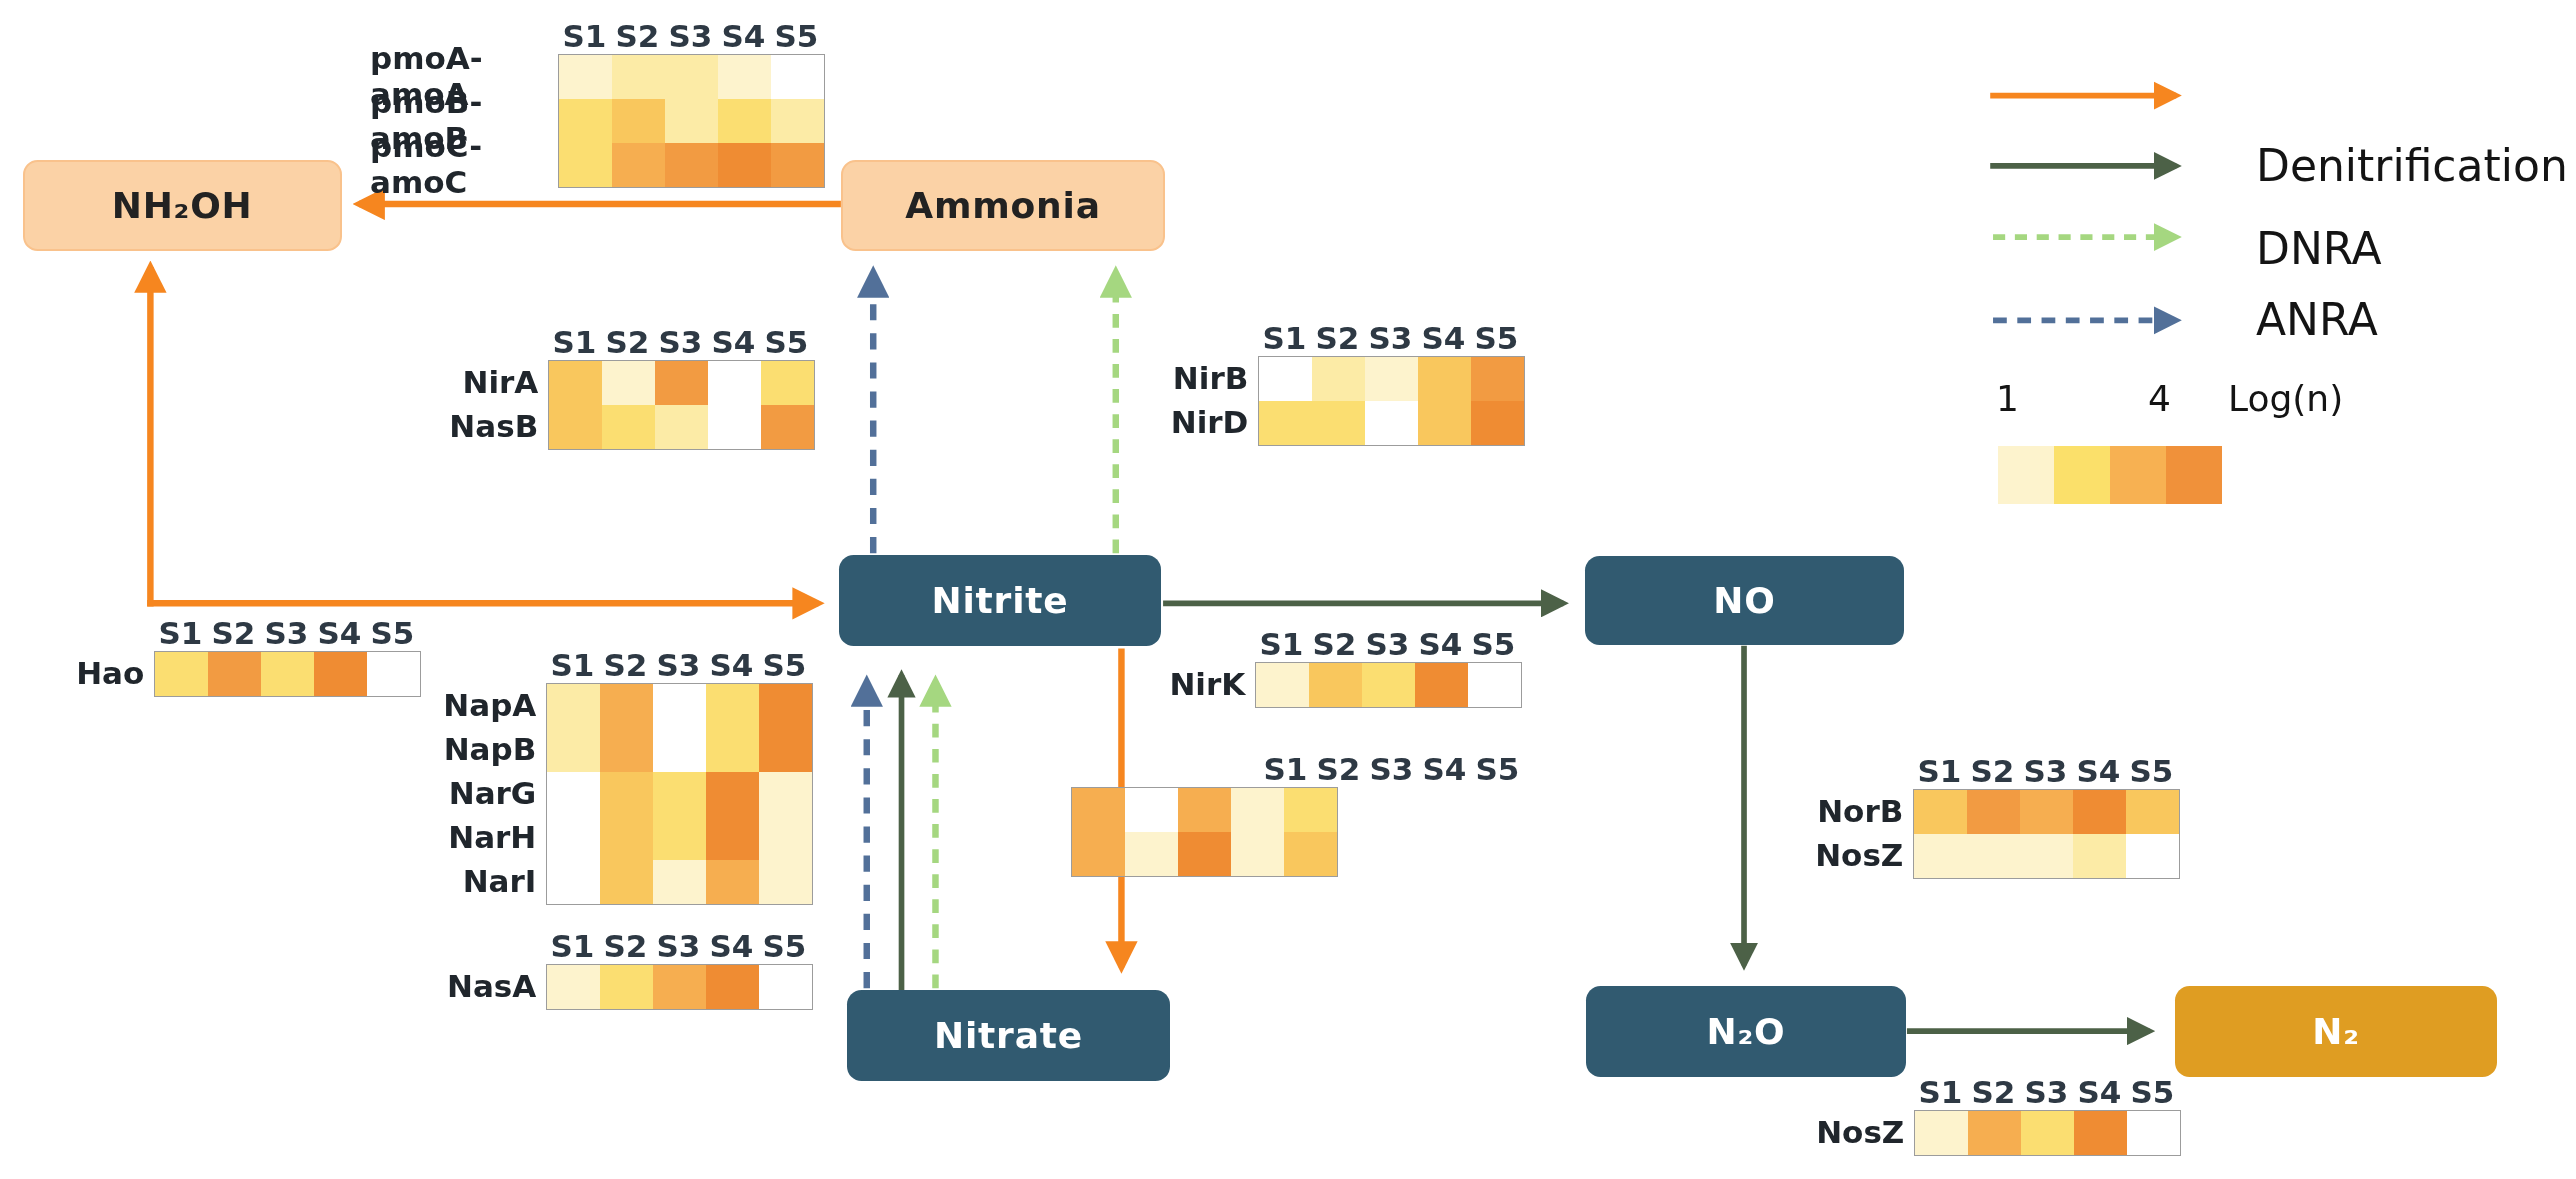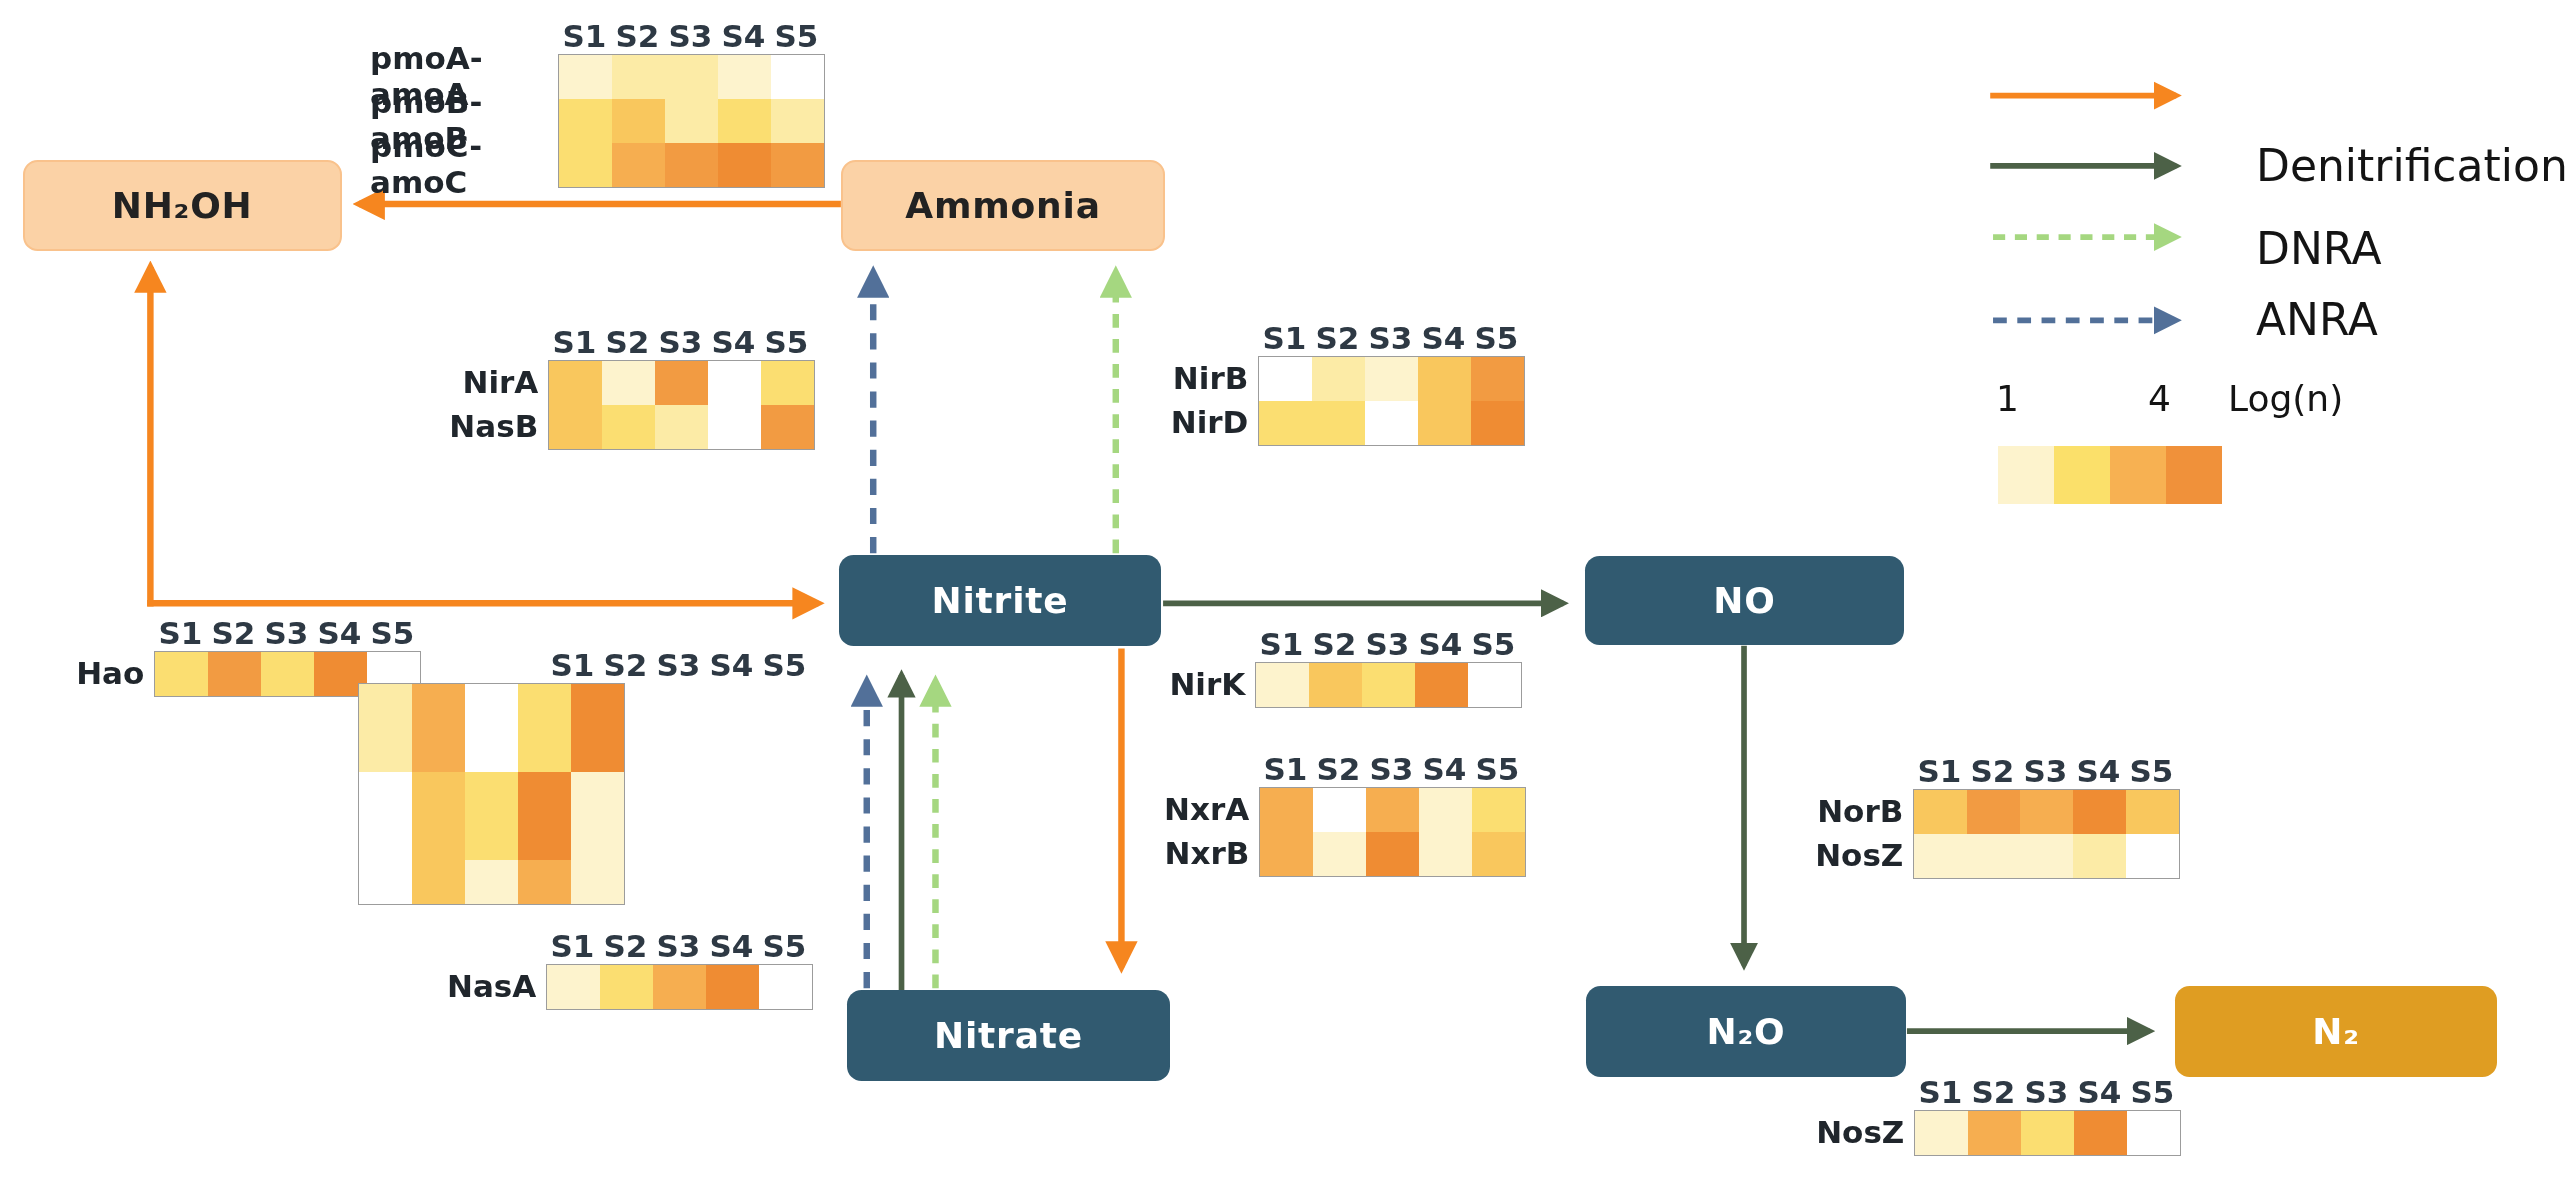--- a/index.html
+++ b/index.html
@@ -243,20 +243,27 @@
   <div class="heatmap" style="left:358px;top:644px;">
       <div class="hm-head">
         <div class="spacer"></div>
         <div class="hm-col-label">S1</div>
         <div class="hm-col-label">S2</div>
         <div class="hm-col-label">S3</div>
         <div class="hm-col-label">S4</div>
         <div class="hm-col-label">S5</div>
       </div>
       <div class="hm-body">
+        <div class="hm-labels">
+          <div class="hm-row-label">NapA</div>
+          <div class="hm-row-label">NapB</div>
+          <div class="hm-row-label">NarG</div>
+          <div class="hm-row-label">NarH</div>
+          <div class="hm-row-label">NarI</div>
+        </div>
         <div class="hm-grid">
           <div class="hm-cell" style="background-color: rgb(252, 235, 166);"></div>
           <div class="hm-cell" style="background-color: rgb(246, 174, 80);"></div>
           <div class="hm-cell" style="background-color: rgb(255, 255, 255);"></div>
           <div class="hm-cell" style="background-color: rgb(251, 222, 113);"></div>
           <div class="hm-cell" style="background-color: rgb(239, 140, 51);"></div>
           <div class="hm-cell" style="background-color: rgb(252, 235, 166);"></div>
           <div class="hm-cell" style="background-color: rgb(246, 174, 80);"></div>
           <div class="hm-cell" style="background-color: rgb(255, 255, 255);"></div>
           <div class="hm-cell" style="background-color: rgb(251, 222, 113);"></div>
@@ -326,24 +333,20 @@
   <div class="heatmap" style="left:1071px;top:748px;">
       <div class="hm-head">
         <div class="spacer"></div>
         <div class="hm-col-label">S1</div>
         <div class="hm-col-label">S2</div>
         <div class="hm-col-label">S3</div>
         <div class="hm-col-label">S4</div>
         <div class="hm-col-label">S5</div>
       </div>
       <div class="hm-body">
-        <div class="hm-labels">
-          <div class="hm-row-label">NxrA</div>
-          <div class="hm-row-label">NxrB</div>
-        </div>
         <div class="hm-grid">
           <div class="hm-cell" style="background-color: rgb(246, 174, 80);"></div>
           <div class="hm-cell" style="background-color: rgb(255, 255, 255);"></div>
           <div class="hm-cell" style="background-color: rgb(246, 174, 80);"></div>
           <div class="hm-cell" style="background-color: rgb(253, 243, 205);"></div>
           <div class="hm-cell" style="background-color: rgb(251, 222, 113);"></div>
           <div class="hm-cell" style="background-color: rgb(246, 174, 80);"></div>
           <div class="hm-cell" style="background-color: rgb(253, 243, 205);"></div>
           <div class="hm-cell" style="background-color: rgb(239, 140, 51);"></div>
           <div class="hm-cell" style="background-color: rgb(253, 243, 205);"></div>

